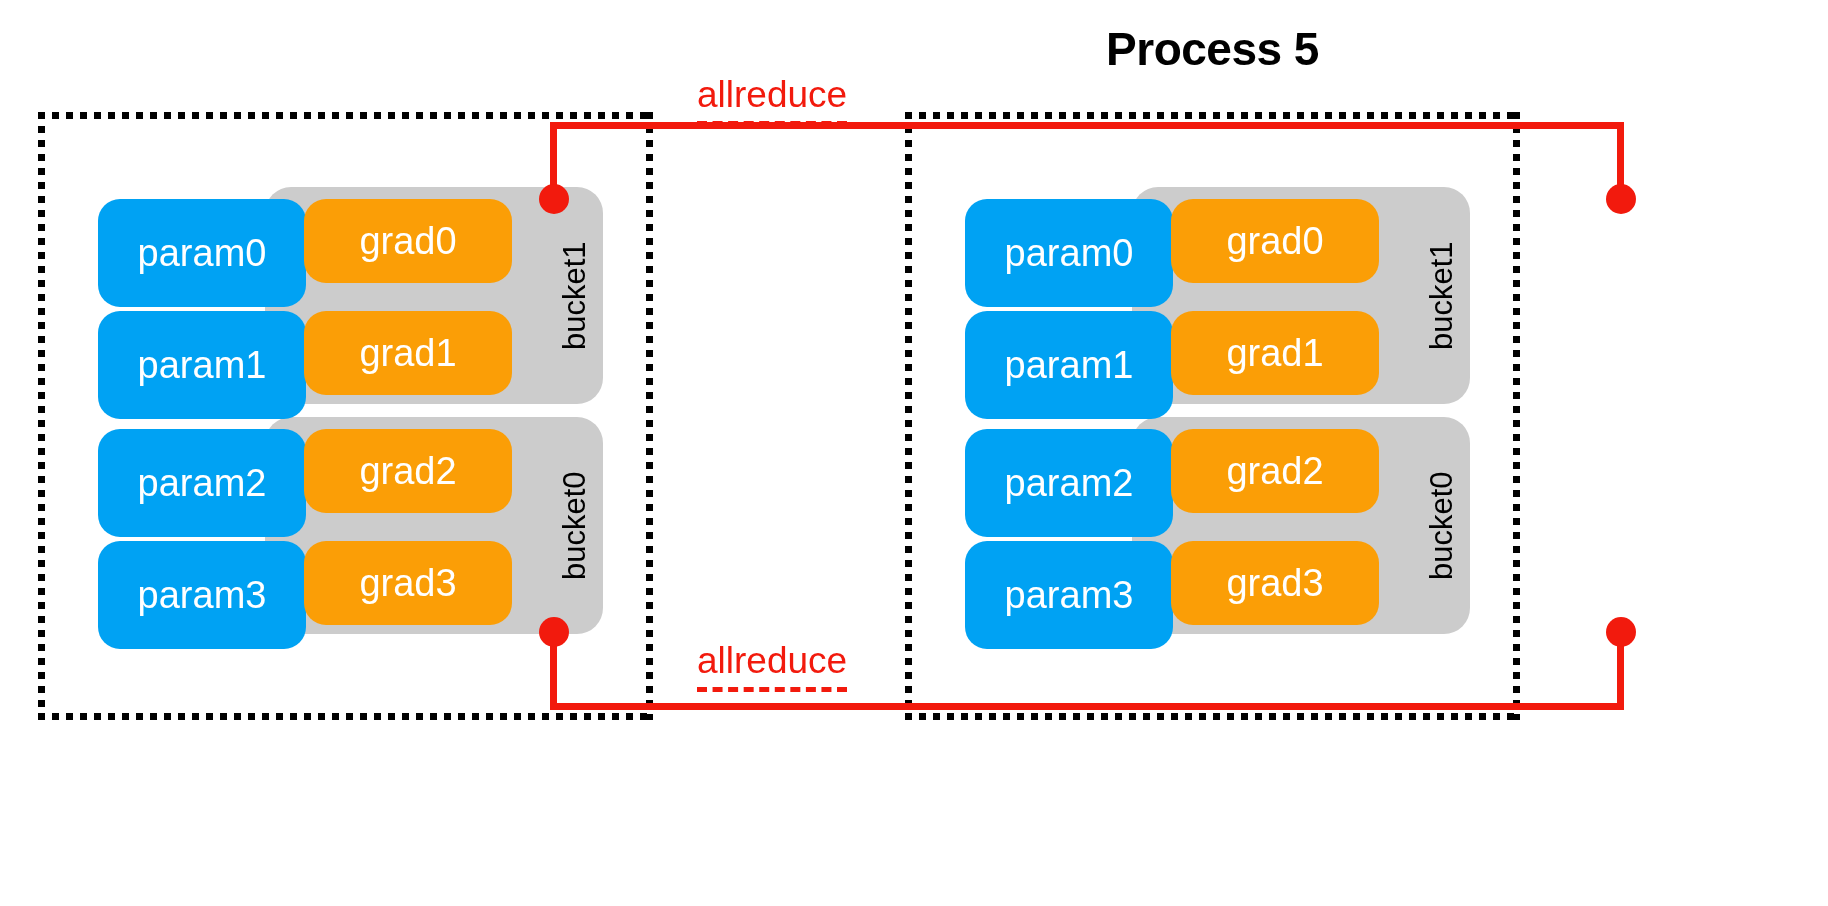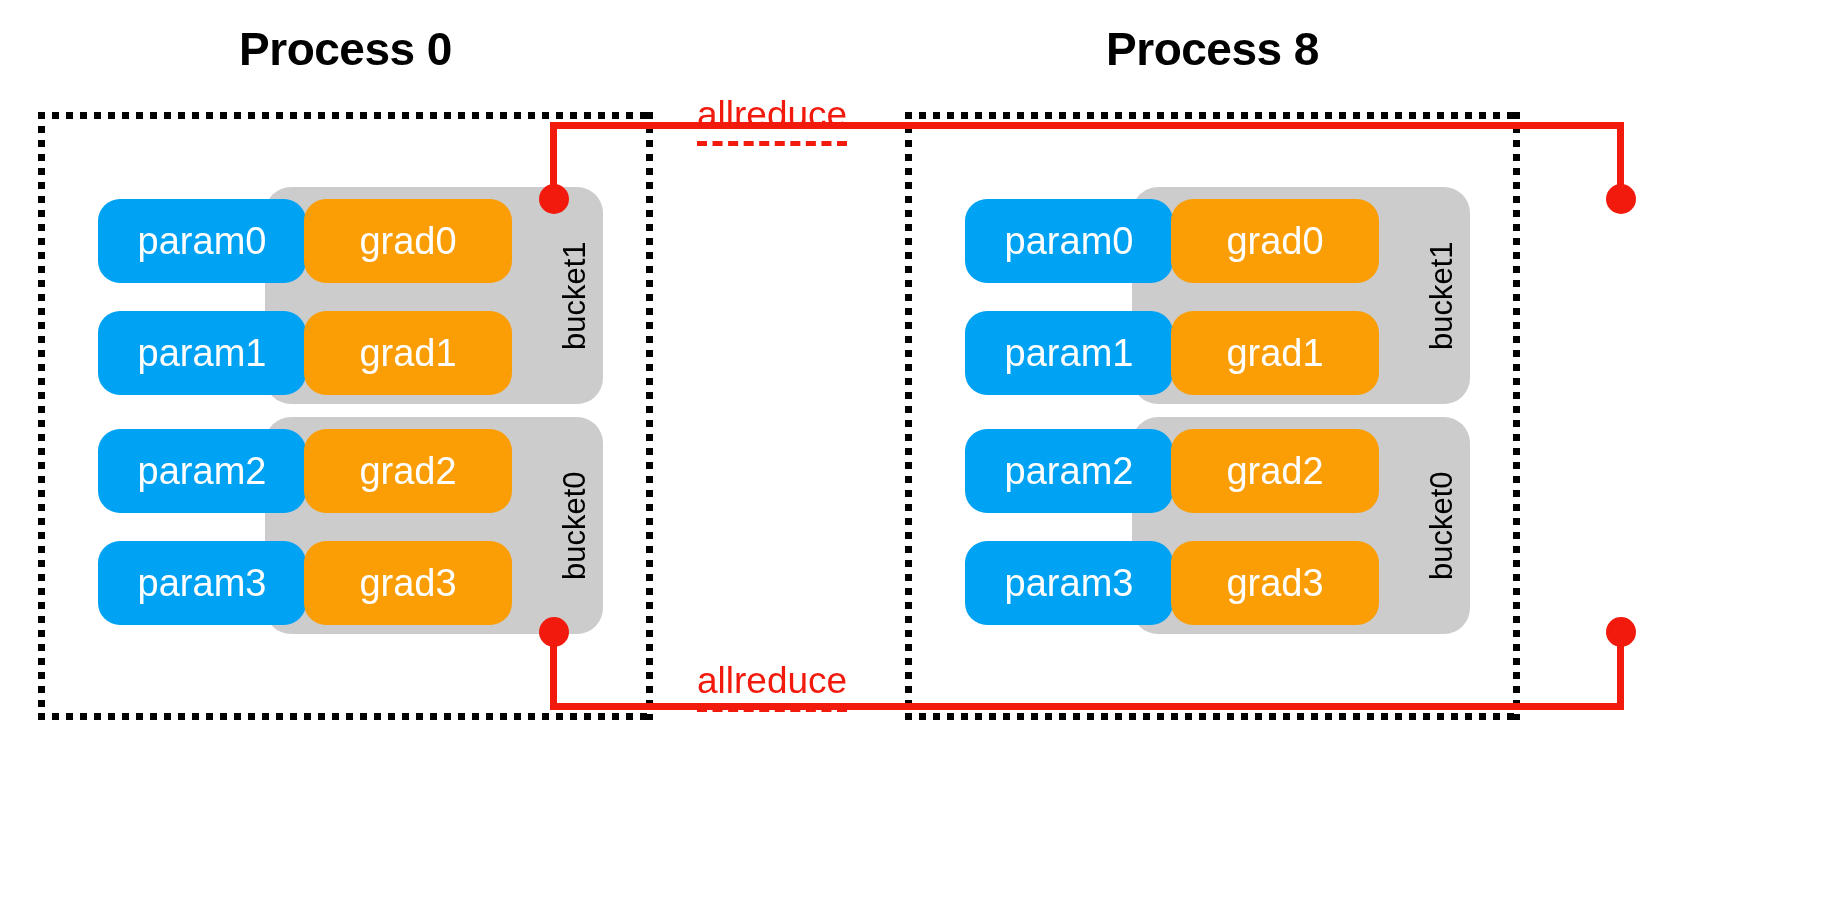--- a/index.html
+++ b/index.html
@@ -92,21 +92,21 @@
     display: flex;
     align-items: center;
     justify-content: center;
     font-family: "Liberation Sans", sans-serif;
     font-size: 38px;
     color: #ffffff;
     border-radius: 22px;
     box-sizing: border-box;
     white-space: nowrap;
   }
-  .chip-param { background: #00A2F3; width: 208px; height: 84px; }
+  .chip-param { background: #00A2F3; width: 208px; height: 108px; }
   .chip-grad  { background: #FB9E06; width: 208px; height: 84px; }
 
   
   .wire {
     position: absolute;
     background: #F21A0D;
   }
   .wire-h { height: 7px; }
   .wire-v { width: 7px; }
   .dot {
@@ -117,30 +117,28 @@
     background: #F21A0D;
   }
   .allreduce-label {
     position: absolute;
     font-family: "Liberation Sans", sans-serif;
     font-size: 37px;
     color: #F21A0D;
     white-space: nowrap;
     padding-bottom: 5px;
     border-bottom: 5px dashed #F21A0D;
-    margin-top: 20px;
   }
 </style>
 </head>
 <body>
 
 <div id="canvas">
 
-  <div class="proc-title" id="title-p0">Process 0</div>
-  <div class="proc-title" id="title-p1">Process 8</div>
+  <div class="proc-title" id="title-p1">Process 5</div>
 
   <div class="proc-box" id="proc-box-0">
     <div class="edge edge-h edge-top"></div>
     <div class="edge edge-h edge-bottom"></div>
     <div class="edge edge-v edge-left"></div>
     <div class="edge edge-v edge-right"></div>
 
     <div class="bucket" style="left:227px; top:75px; width:338px; height:217px;">
       <div class="bucket-label">bucket1</div>
     </div>

